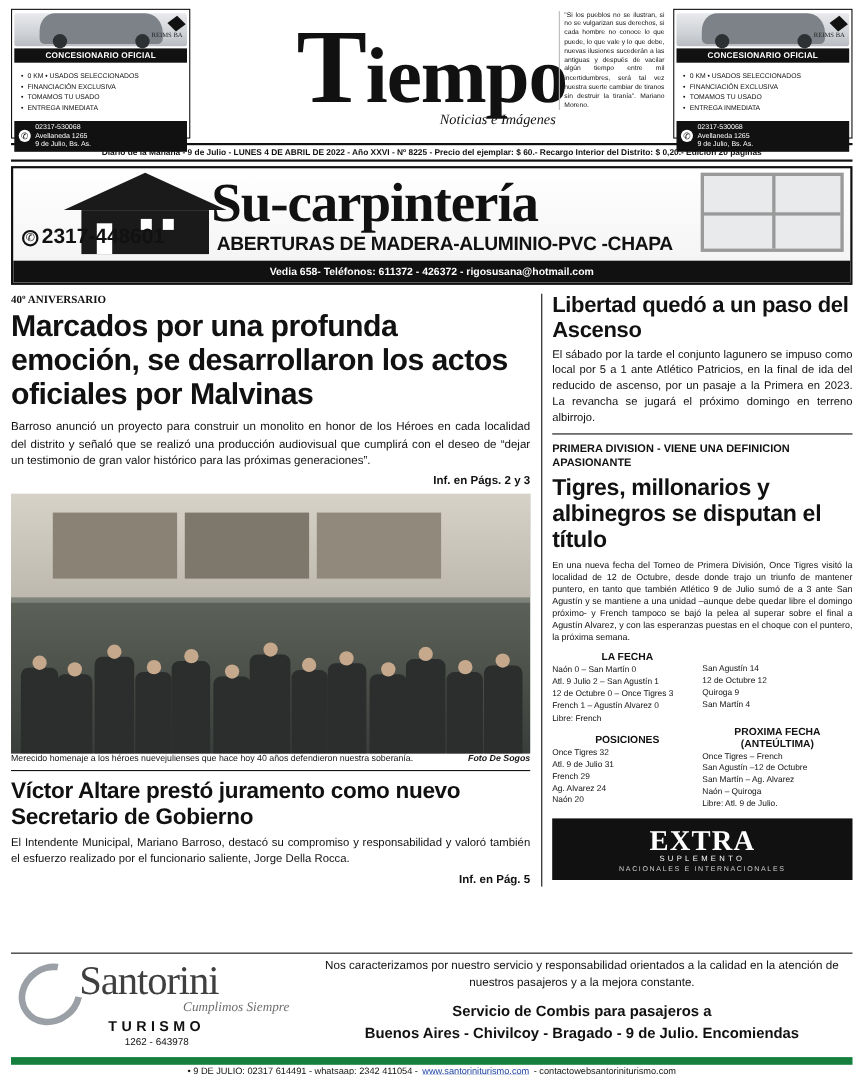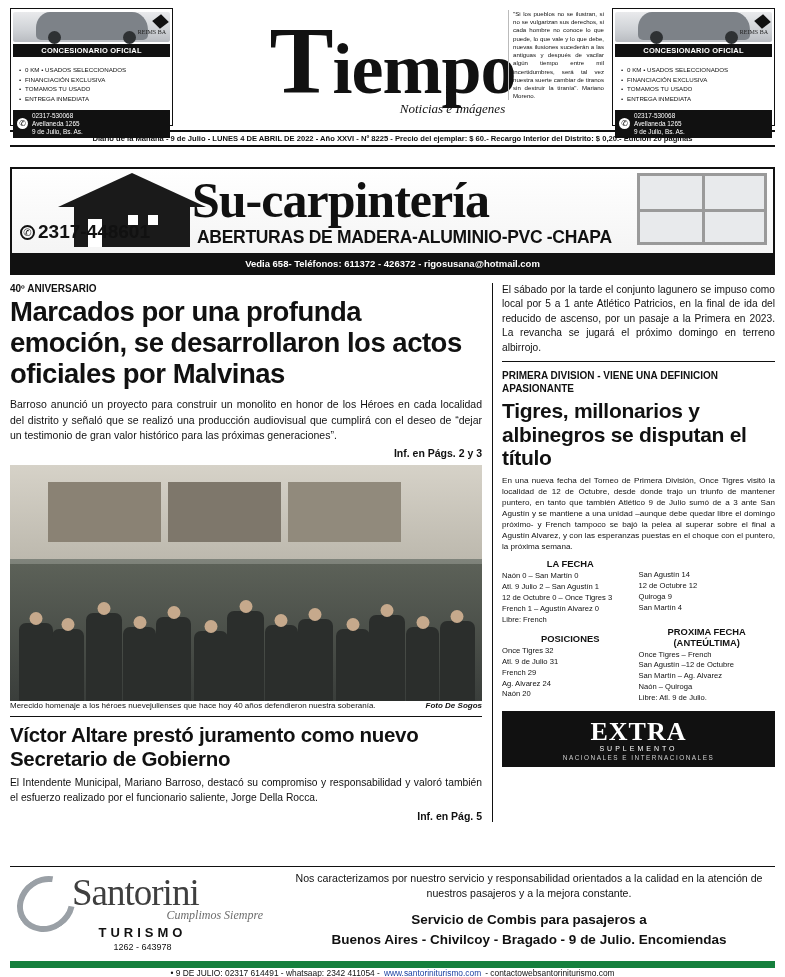--- a/index.html
+++ b/index.html
@@ -58,21 +58,21 @@
   .logo .cap { font-size:96px; }
   .logo-sub { font-family:"Liberation Serif", serif; font-style:italic; font-size:13px; margin-top:-4px; margin-left:120px;}
   .quote-box { position:absolute; right:2px; top:2px; width:96px; font-size:6.1px;
     font-family:"Liberation Sans", sans-serif; line-height:1.35; text-align:justify; color:#111;
     border-left:1px solid #bbb; padding-left:4px; }
 
   .strap { border-top:2px solid #111; border-bottom:2px solid #111; margin-top:4px;
     font-family:"Liberation Sans", sans-serif; font-size:7.6px; text-align:center; padding:2px 0; font-weight:600;}
 
   
-  .carp-ad { margin-top:20px; border:2px solid #111; height:108px; position:relative; overflow:hidden;
+  .carp-ad { margin-top:4px; border:2px solid #111; height:108px; position:relative; overflow:hidden;
     background: linear-gradient(#ffffff,#f2f2f2); }
   .carp-inner { position:relative; height:84px; }
   .house {
     position:absolute; left:46px; top:4px; width:150px; height:74px;
   }
   .house .roof { position:absolute; left:0; top:0; width:0; height:0;
     border-left:74px solid transparent; border-right:74px solid transparent; border-bottom:34px solid #1a1a1a; }
   .house .body { position:absolute; left:16px; top:34px; width:116px; height:40px; background:#1a1a1a; }
   .house .win { position:absolute; top:42px; width:10px; height:10px; background:#fff; }
   .house .door { position:absolute; left:30px; top:46px; width:14px; height:28px; background:#fff; }
@@ -90,21 +90,21 @@
   .win-graphic:after { content:""; position:absolute; left:0; top:50%; width:100%; height:3px; background:#9a9a9a; }
   .carp-strip { position:absolute; left:0; right:0; bottom:0; height:20px; background:#111; color:#fff;
     font-family:"Liberation Sans", sans-serif; font-weight:bold; font-size:9.5px;
     display:flex; align-items:center; justify-content:center; }
 
   
   .content { display:flex; gap:10px; margin-top:8px; }
   .col-left { width:472px; }
   .col-right { width:283px; border-left:1px solid #111; padding-left:9px; }
 
-  .kicker { font-family:Liberation Sans, sans-serif; font-weight:bold; font-size:10px; margin-bottom:3px; }
+  .kicker { font-family:Liberation Serif, serif; font-weight:bold; font-size:10px; margin-bottom:3px; }
   h1.lead { font-family:"Liberation Sans", sans-serif; font-weight:bold; font-size:27.5px;
     line-height:1.12; margin:0 0 8px 0; letter-spacing:-.5px; }
   .lead-body { font-family:"Liberation Sans", sans-serif; font-size:10.5px; line-height:1.45; text-align:justify; }
   .ref { font-family:"Liberation Sans", sans-serif; font-weight:bold; font-size:10.5px; text-align:right; margin-top:4px; }
 
   .photo { margin-top:6px; width:100%; height:236px; position:relative; overflow:hidden; background:#6a6f66; }
   .ph-sky { position:absolute; inset:0; background:linear-gradient(#b9bdb3 0%, #a9ada3 22%, #8e9389 30%, #6f736c 52%, #4e5250 100%); }
   .ph-bld { position:absolute; left:0; top:0; width:100%; height:40%;
     background:linear-gradient(180deg,#d6d2c8,#bdb9ae); }
   .ph-bld:before { content:""; position:absolute; left:8%; top:18%; width:24%; height:64%;
@@ -284,20 +284,21 @@
         <span class="credit">Foto De Sogos</span>
       </div>
 
       <hr class="rule">
       <h2 class="sec">Víctor Altare prestó juramento como nuevo Secretario de Gobierno</h2>
       <div class="sec-body">El Intendente Municipal, Mariano Barroso, destacó su compromiso y responsabilidad y valoró también el esfuerzo realizado por el funcionario saliente, Jorge Della Rocca.</div>
       <div class="ref">Inf. en Pág. 5</div>
     </div>
 
     <div class="col-right">
+      <h2 class="r-lead">Libertad quedó a un paso del Ascenso</h2>
       <div class="r-body">El sábado por la tarde el conjunto lagunero se impuso como local por 5 a 1 ante Atlético Patricios, en la final de ida del reducido de ascenso, por un pasaje a la Primera en 2023. La revancha se jugará el próximo domingo en terreno albirrojo.</div>
 
       <hr class="rule">
 
       <div class="r-kicker">PRIMERA DIVISION - VIENE UNA DEFINICION APASIONANTE</div>
       <h2 class="r-title">Tigres, millonarios y albinegros se disputan el título</h2>
       <div class="r-small">En una nueva fecha del Torneo de Primera División, Once Tigres visitó la localidad de 12 de Octubre, desde donde trajo un triunfo de mantener puntero, en tanto que también Atlético 9 de Julio sumó de a 3 ante San Agustín y se mantiene a una unidad –aunque debe quedar libre el domingo próximo- y French tampoco se bajó la pelea al superar sobre el final a Agustín Alvarez, y con las esperanzas puestas en el choque con el puntero, la próxima semana.</div>
 
       <div class="two-col">
         <div>

